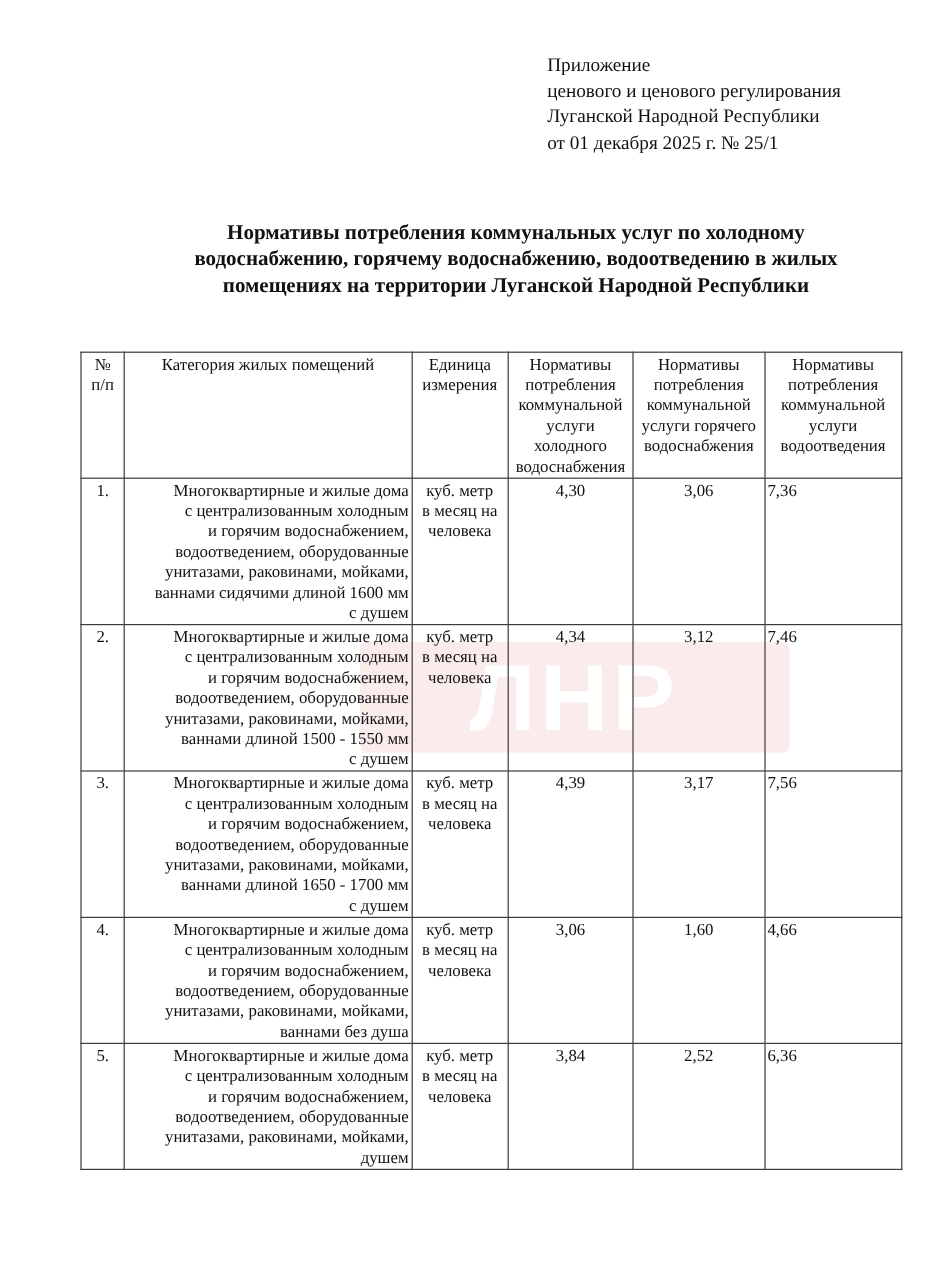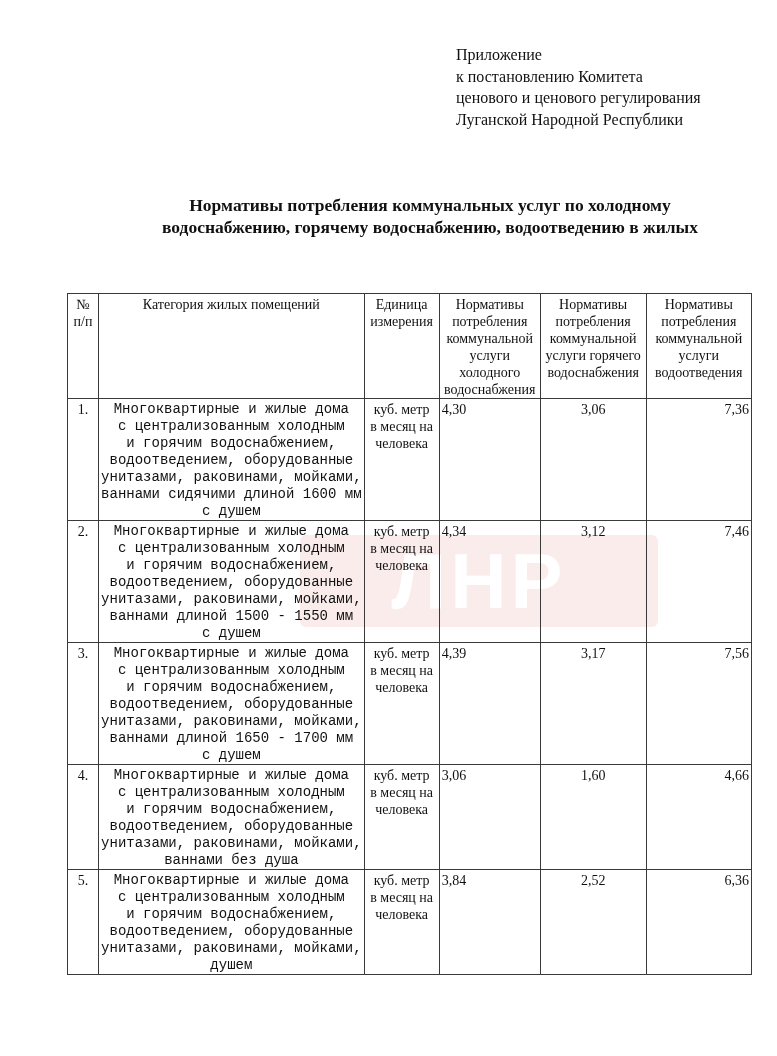--- a/index.html
+++ b/index.html
@@ -19,21 +19,21 @@
       position: absolute;
       left: 456px;
       top: 44px;
       font-size: 16px;
       line-height: 21.5px;
     }
     .approval div { white-space: nowrap; }
     .doc-title {
       position: absolute;
       left: 100px;
-      top: 194px;
+      top: 182px;
       width: 660px;
       text-align: center;
       font-weight: bold;
       font-size: 17.5px;
       line-height: 22px;
     }
     .doc-title div { white-space: nowrap; }
     .watermark {
       position: absolute;
       left: 300px;
@@ -63,43 +63,44 @@
     }
     table.norms th, table.norms td {
       border: 1px solid #3a3a3a;
       vertical-align: top;
       padding: 2px 2px 0 2px;
       font-weight: normal;
     }
     table.norms th { text-align: center; }
     th.c-num, td.c-num { width: 32px; text-align: center; }
     th.c-cat { width: 236px; }
-    td.c-cat { text-align: center; padding-left: 5px; font-family: Liberation Mono, monospace; }
+    td.c-cat { text-align: right; padding-left: 5px; }
     th.c-unit, td.c-unit { width: 76px; text-align: center; }
-    th.c-cold, td.c-cold { width: 100px; text-align: left; }
+    th.c-cold, td.c-cold { width: 100px; text-align: center; }
     th.c-hot, td.c-hot { width: 105px; text-align: center; }
-    th.c-drain, td.c-drain { width: 111px; text-align: right; }
+    th.c-drain, td.c-drain { width: 111px; text-align: left; }
     tr.header-row { height: 102px; }
     tr.row-7 { height: 118px; }
     tr.row-6 { height: 101px; }
     .cell-line { display: block; white-space: nowrap; }
   </style>
 </head>
 <body>
 
 <div class="approval">
   <div>Приложение</div>
-  <div>к постановлению Комитета</div>
   <div>ценового и ценового регулирования</div>
   <div>Луганской Народной Республики</div>
+  <div>от 01 декабря 2025 г. № 25/1</div>
 </div>
 
 <div class="doc-title">
   <div>Нормативы потребления коммунальных услуг по холодному</div>
   <div>водоснабжению, горячему водоснабжению, водоотведению в жилых</div>
+  <div>помещениях на территории Луганской Народной Республики</div>
 </div>
 
 <div class="watermark">ЛНР LIVE</div>
 
 <table class="norms">
   <thead>
     <tr class="header-row">
       <th class="c-num">
           <span class="cell-line">№</span>
           <span class="cell-line">п/п</span>

